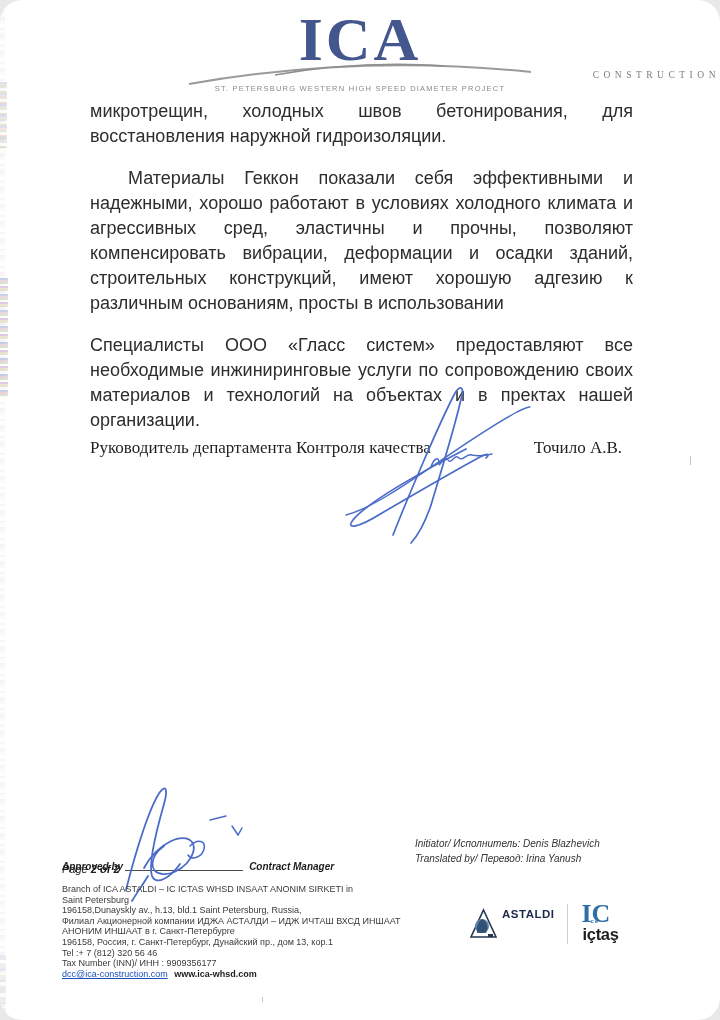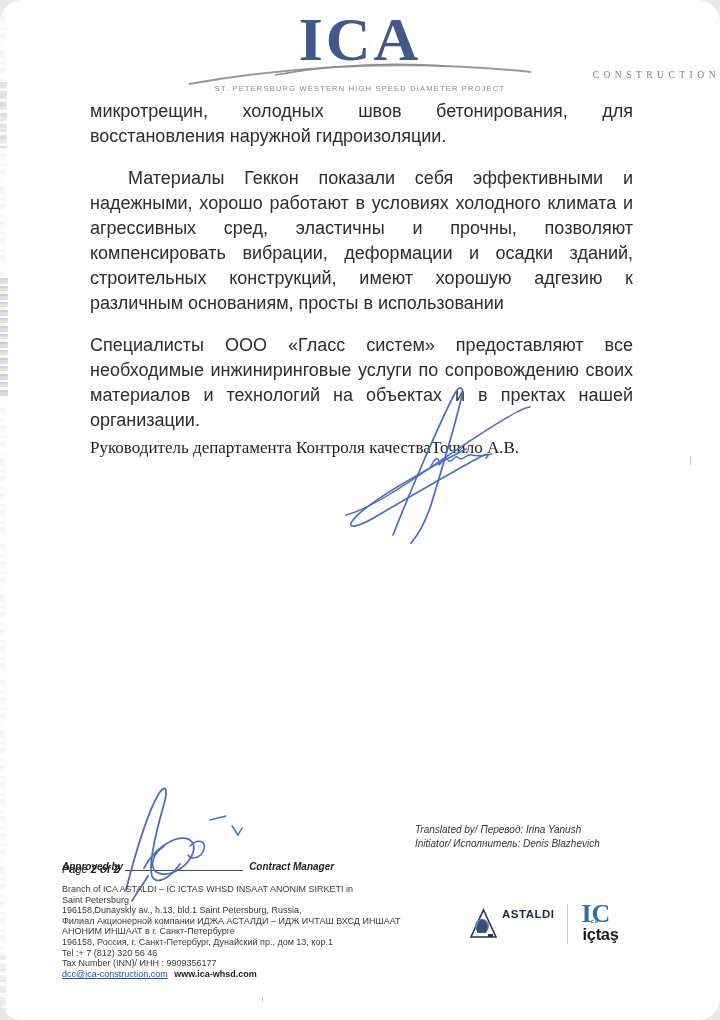--- a/index.html
+++ b/index.html
@@ -52,40 +52,40 @@
   .body-text{
     position:absolute;left:90px;width:543px;top:99px;
     font-size:18px;line-height:25px;text-align:justify;color:#2d2d2d;
   }
   .body-text p{margin:0 0 17px 0;}
   .body-text p.indent{text-indent:38px;}
 
   
   .sig-row{
     position:absolute;left:90px;right:98px;top:438px;
-    display:flex;justify-content:flex-start;
+    display:flex;justify-content:space-between;
     font-family:"Liberation Serif",serif;font-size:17px;color:#1f1f1f;
   }
   .sig-svg{position:absolute;pointer-events:none;}
   .sig-main{left:336px;top:382px;}
   .sig-small{left:90px;top:780px;}
 
   
   .page-label{position:absolute;left:62px;top:834px;font-size:11px;font-style:italic;color:#1d1d1d;margin-top:29px;}
   .page-label .num{font-weight:bold;}
   .approved-row{
     position:absolute;left:62px;top:858px;display:flex;align-items:flex-end;
     font-size:10px;font-style:italic;font-weight:bold;color:#1d1d1d;
   }
   .approved-line{width:118px;border-bottom:1.2px solid #4a4a4a;height:12px;margin:0 6px 1px 2px;}
   .initiator-line,.translated-line{
     position:absolute;left:415px;font-size:10px;font-style:italic;color:#333;
   }
   .initiator-line{top:838px;}
-  .translated-line{top:824px;}
+  .translated-line{top:853px;}
 
   .address{position:absolute;left:62px;top:884px;font-size:9px;line-height:10.6px;color:#3a3a3a;}
   .address .line{white-space:nowrap;}
   .email-link{color:#1a4fba;text-decoration:underline;}
   .website{font-weight:bold;color:#1d1d1d;margin-left:4px;}
 
   
   .partners{position:absolute;left:470px;top:903px;display:flex;align-items:center;gap:13px;}
   .astaldi{display:flex;gap:5px;}
   .astaldi-label{font-size:11.5px;font-weight:bold;color:#1c2b4a;letter-spacing:.5px;}

